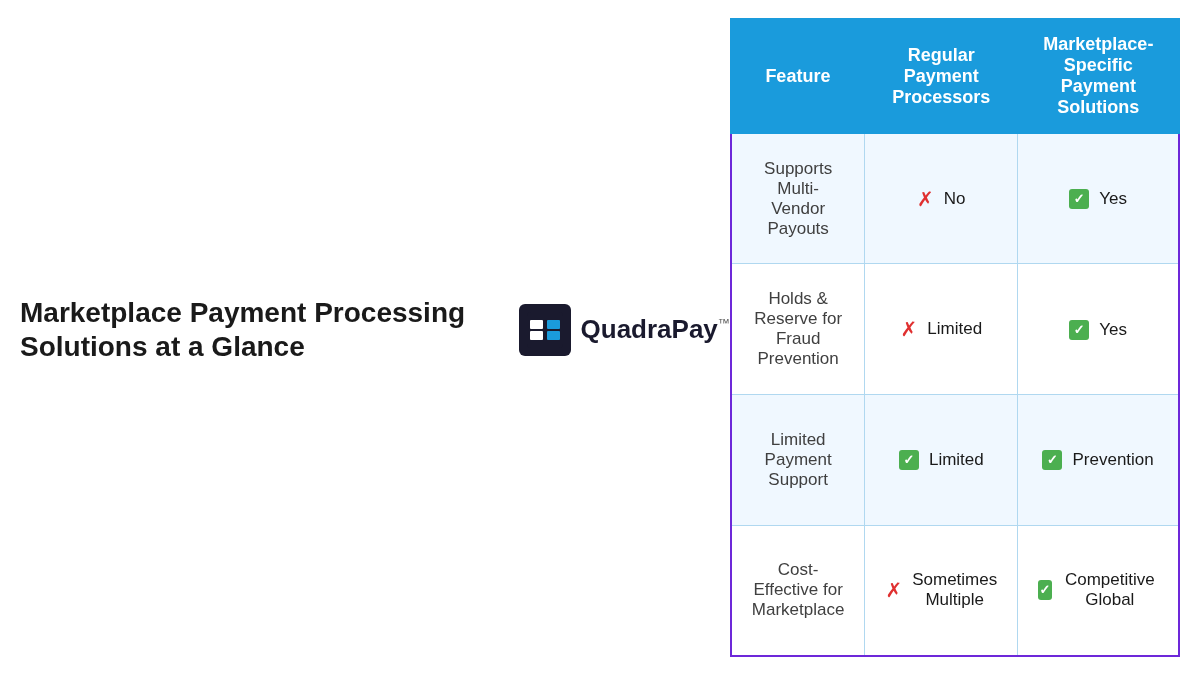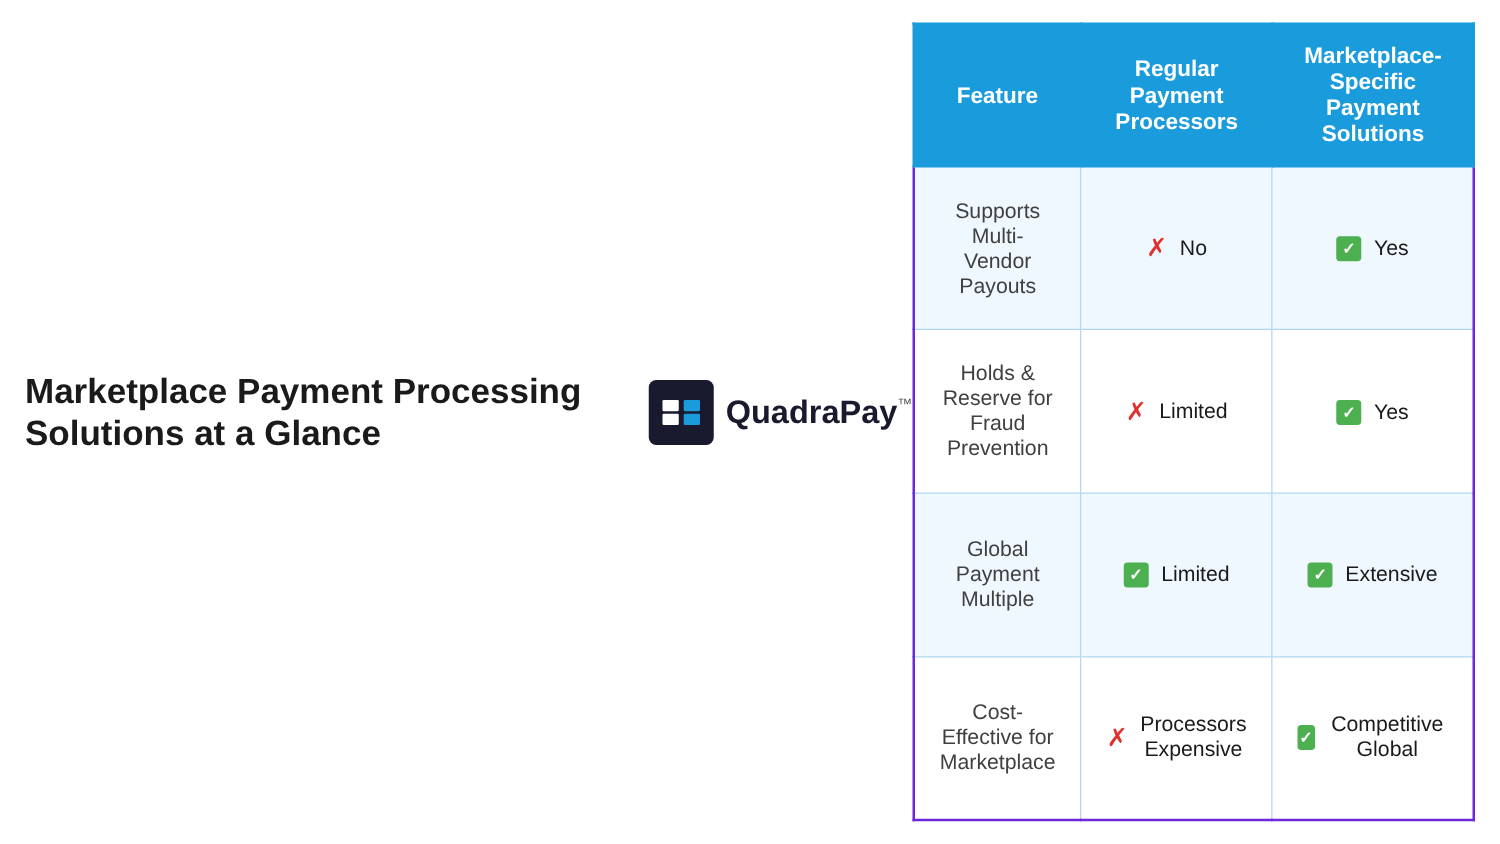--- a/index.html
+++ b/index.html
@@ -192,35 +192,35 @@
           <td><span class="cell-value">
               <span class="icon-x">✗</span>
               <span>Limited</span>
             </span></td>
           <td><span class="cell-value">
               <span class="icon-check">✓</span>
               <span>Yes</span>
             </span></td>
         </tr>
         <tr>
-          <td>Global Payment Multiple</td>
+          <td>Limited Payment Support</td>
           <td><span class="cell-value">
               <span class="icon-check">✓</span>
               <span>Limited</span>
             </span></td>
           <td><span class="cell-value">
               <span class="icon-check">✓</span>
-              <span>Extensive</span>
+              <span>Prevention</span>
             </span></td>
         </tr>
         <tr>
           <td>Cost-Effective for Marketplace</td>
           <td><span class="cell-value">
               <span class="icon-x">✗</span>
-              <span>Processors Expensive</span>
+              <span>Sometimes Multiple</span>
             </span></td>
           <td><span class="cell-value">
               <span class="icon-check">✓</span>
               <span>Competitive Global</span>
             </span></td>
         </tr>
       </tbody>
   </table>
 </div>
 

